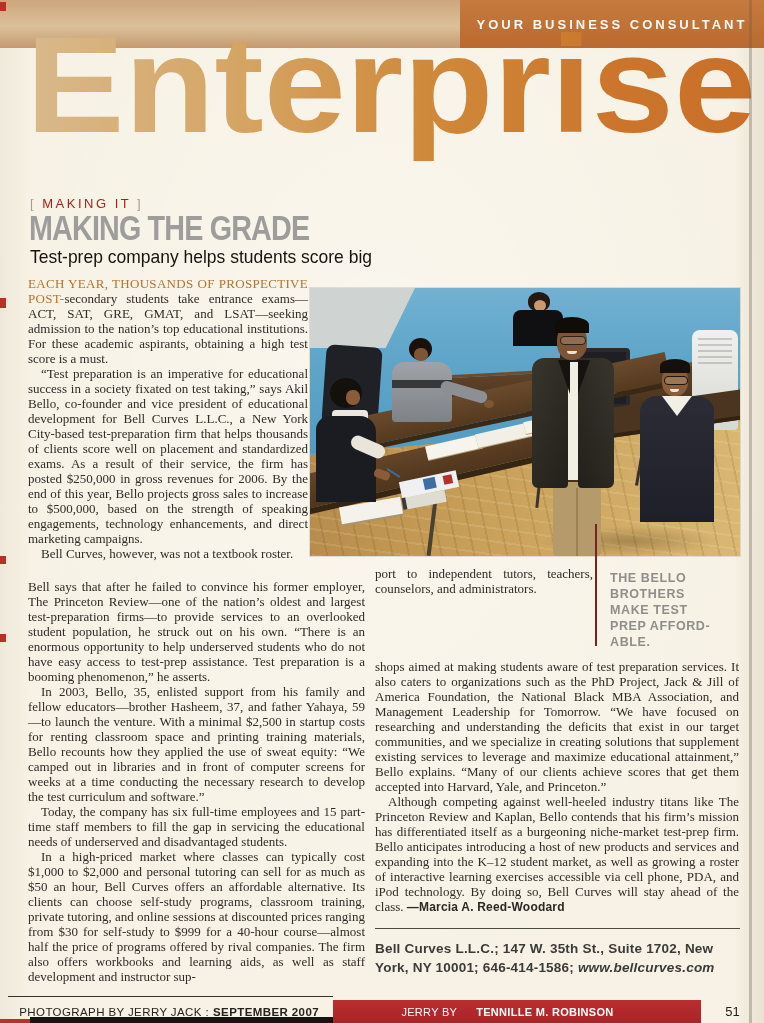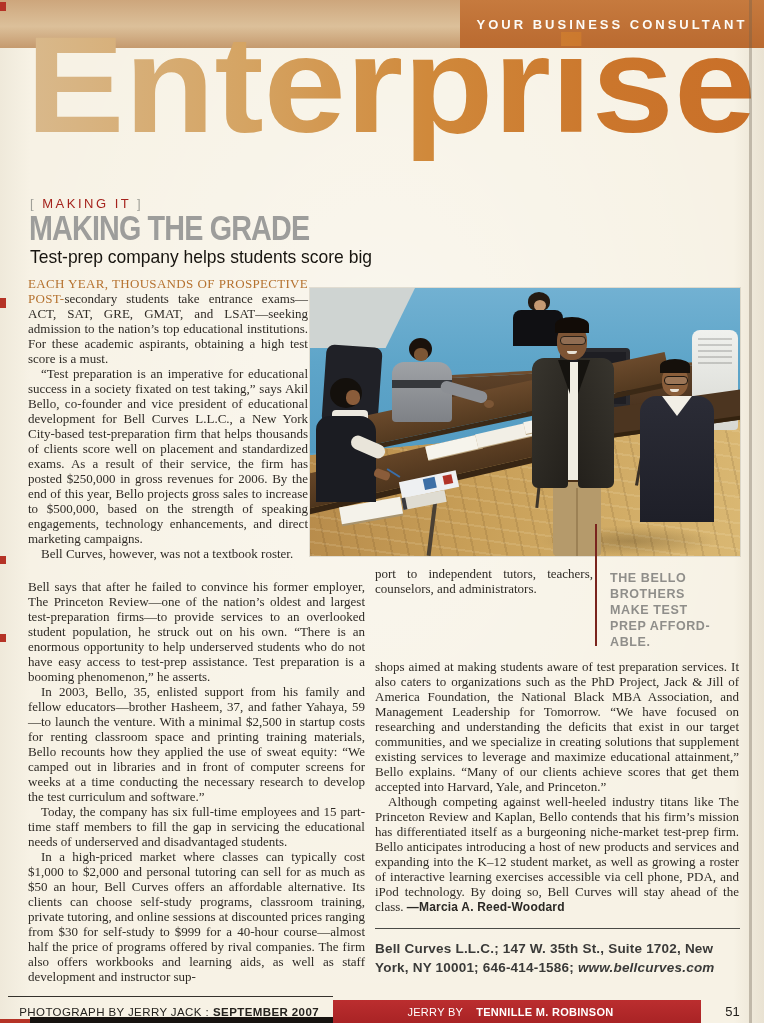--- a/index.html
+++ b/index.html
@@ -43,21 +43,21 @@
   .d-rule{left:375px;top:928px;width:365px;height:1px;background:#4a4a46;}
   .contact{left:375px;top:939px;width:372px;font-family:"Liberation Sans",sans-serif;font-weight:bold;font-size:13.5px;line-height:19px;color:#3a3a38;letter-spacing:0.2px;}
   .contact .url{font-style:italic;text-align:center;}
   
   .byline{font-family:"Liberation Sans",sans-serif;font-weight:bold;font-size:12px;color:#2b2925;letter-spacing:0.2px;}
   
   .f-hairline{left:8px;top:996px;width:325px;height:1px;background:#35322c;}
   .f-credit{left:0;top:1000px;width:333px;height:23px;display:flex;align-items:center;justify-content:flex-end;padding-right:14px;box-sizing:border-box;font-family:"Liberation Sans",sans-serif;font-size:11.5px;color:#24221e;letter-spacing:0.4px;}
   .f-credit b{margin-left:4px;}
   .f-redbar{left:333px;top:1000px;width:368px;height:23px;background:linear-gradient(180deg,#bb2e2f,#a92325);display:flex;align-items:center;justify-content:center;color:#fff;font-family:"Liberation Sans",sans-serif;font-size:11px;letter-spacing:0.3px;}
-  .f-redbar b{margin:0 13px;}
+  .f-redbar b{margin:0 19px;}
   .f-page{left:701px;top:1000px;width:63px;height:23px;display:flex;align-items:center;justify-content:center;font-family:"Liberation Sans",sans-serif;font-size:13px;color:#23211d;}
   .f-strip{left:30px;top:1017px;width:303px;height:6px;background:#171310;}
   
   .edge-right{left:749px;top:0;width:3px;height:1023px;background:rgba(105,95,78,0.35);}
   .reg{width:6px;background:#b53326;left:0;}
 </style>
 </head>
 <body>
 
 <div class="banner">

